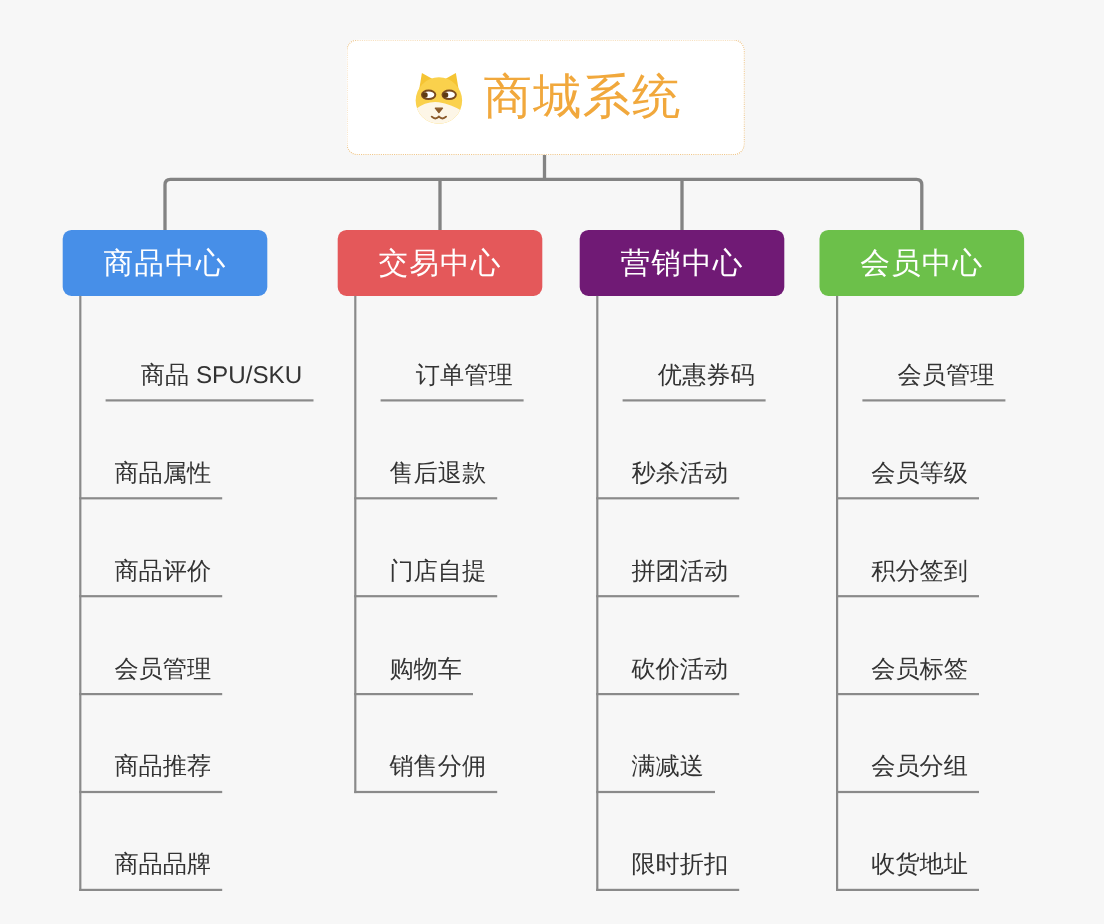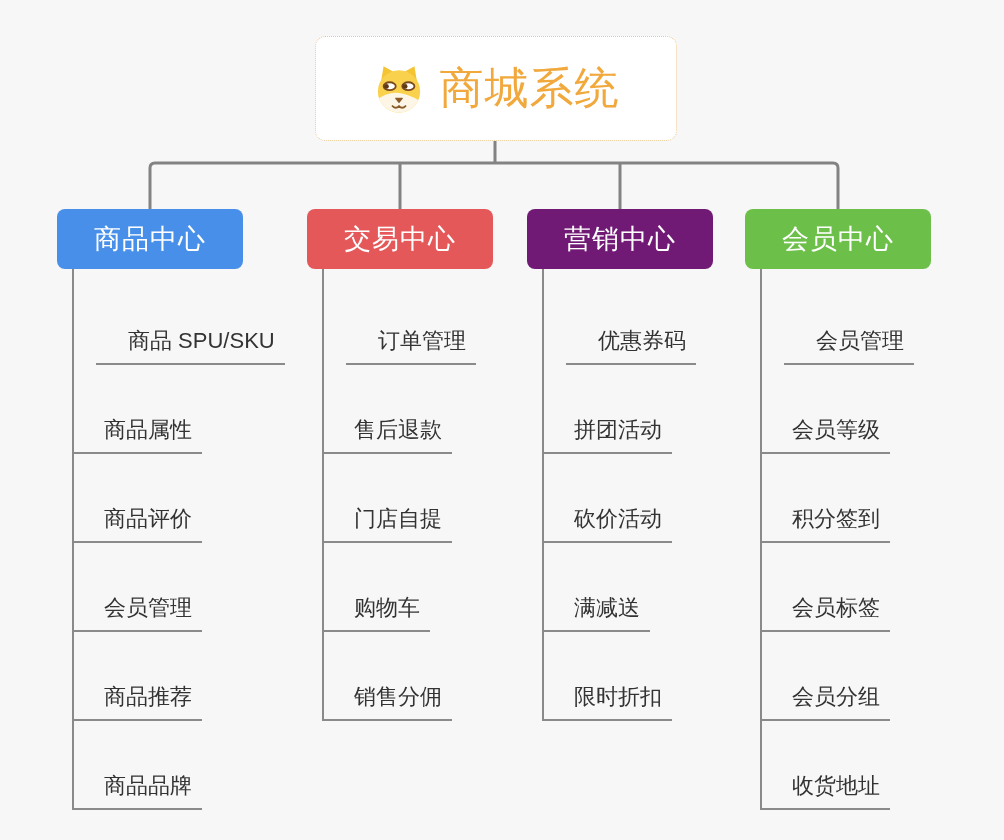--- a/index.html
+++ b/index.html
@@ -123,20 +123,23 @@
       <div class="branch" style="left: 527px; top: 209px;">
       <div class="branch-node" style="background: #701a75;">
         <span class="branch-label">营销中心</span>
       </div>
       <div class="branch-items">
         <div class="trunk"></div>
       <div class="item first">
             <span class="item-label">优惠券码</span>
           </div>
           <div class="item">
+            <span class="item-label">秒杀活动</span>
+          </div>
+          <div class="item">
             <span class="item-label">拼团活动</span>
           </div>
           <div class="item">
             <span class="item-label">砍价活动</span>
           </div>
           <div class="item">
             <span class="item-label">满减送</span>
           </div>
           <div class="item">
             <span class="item-label">限时折扣</span>

